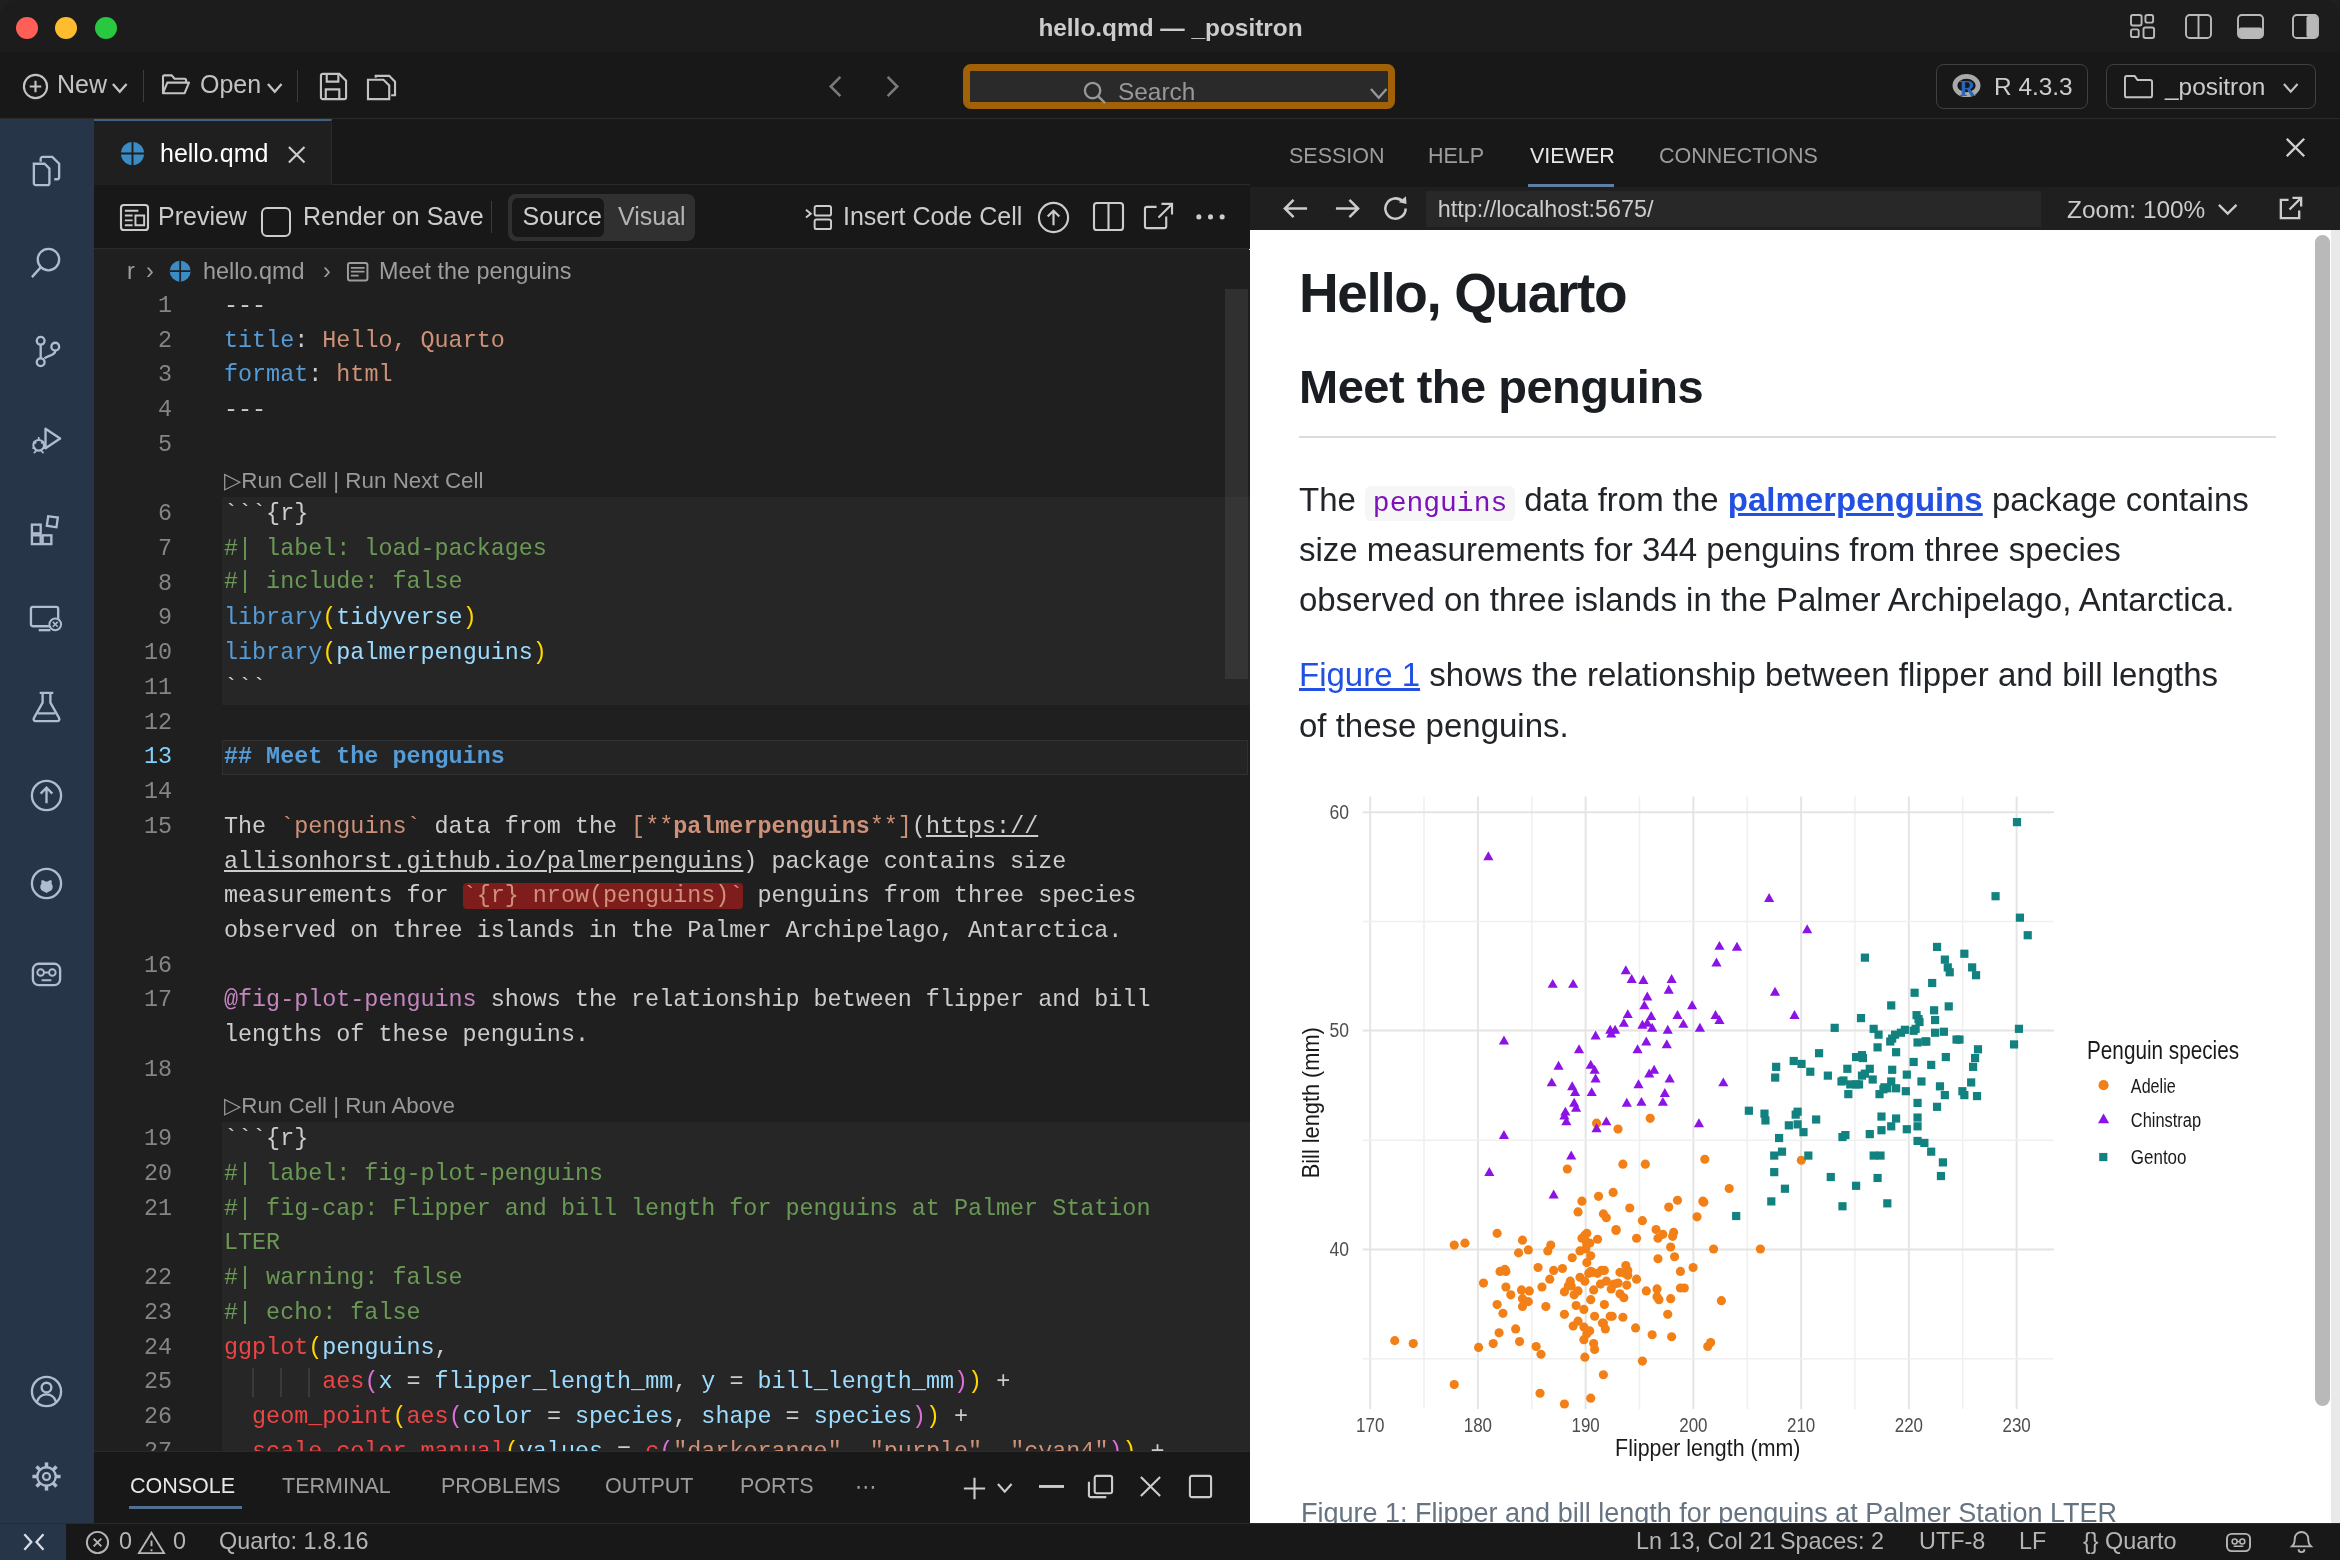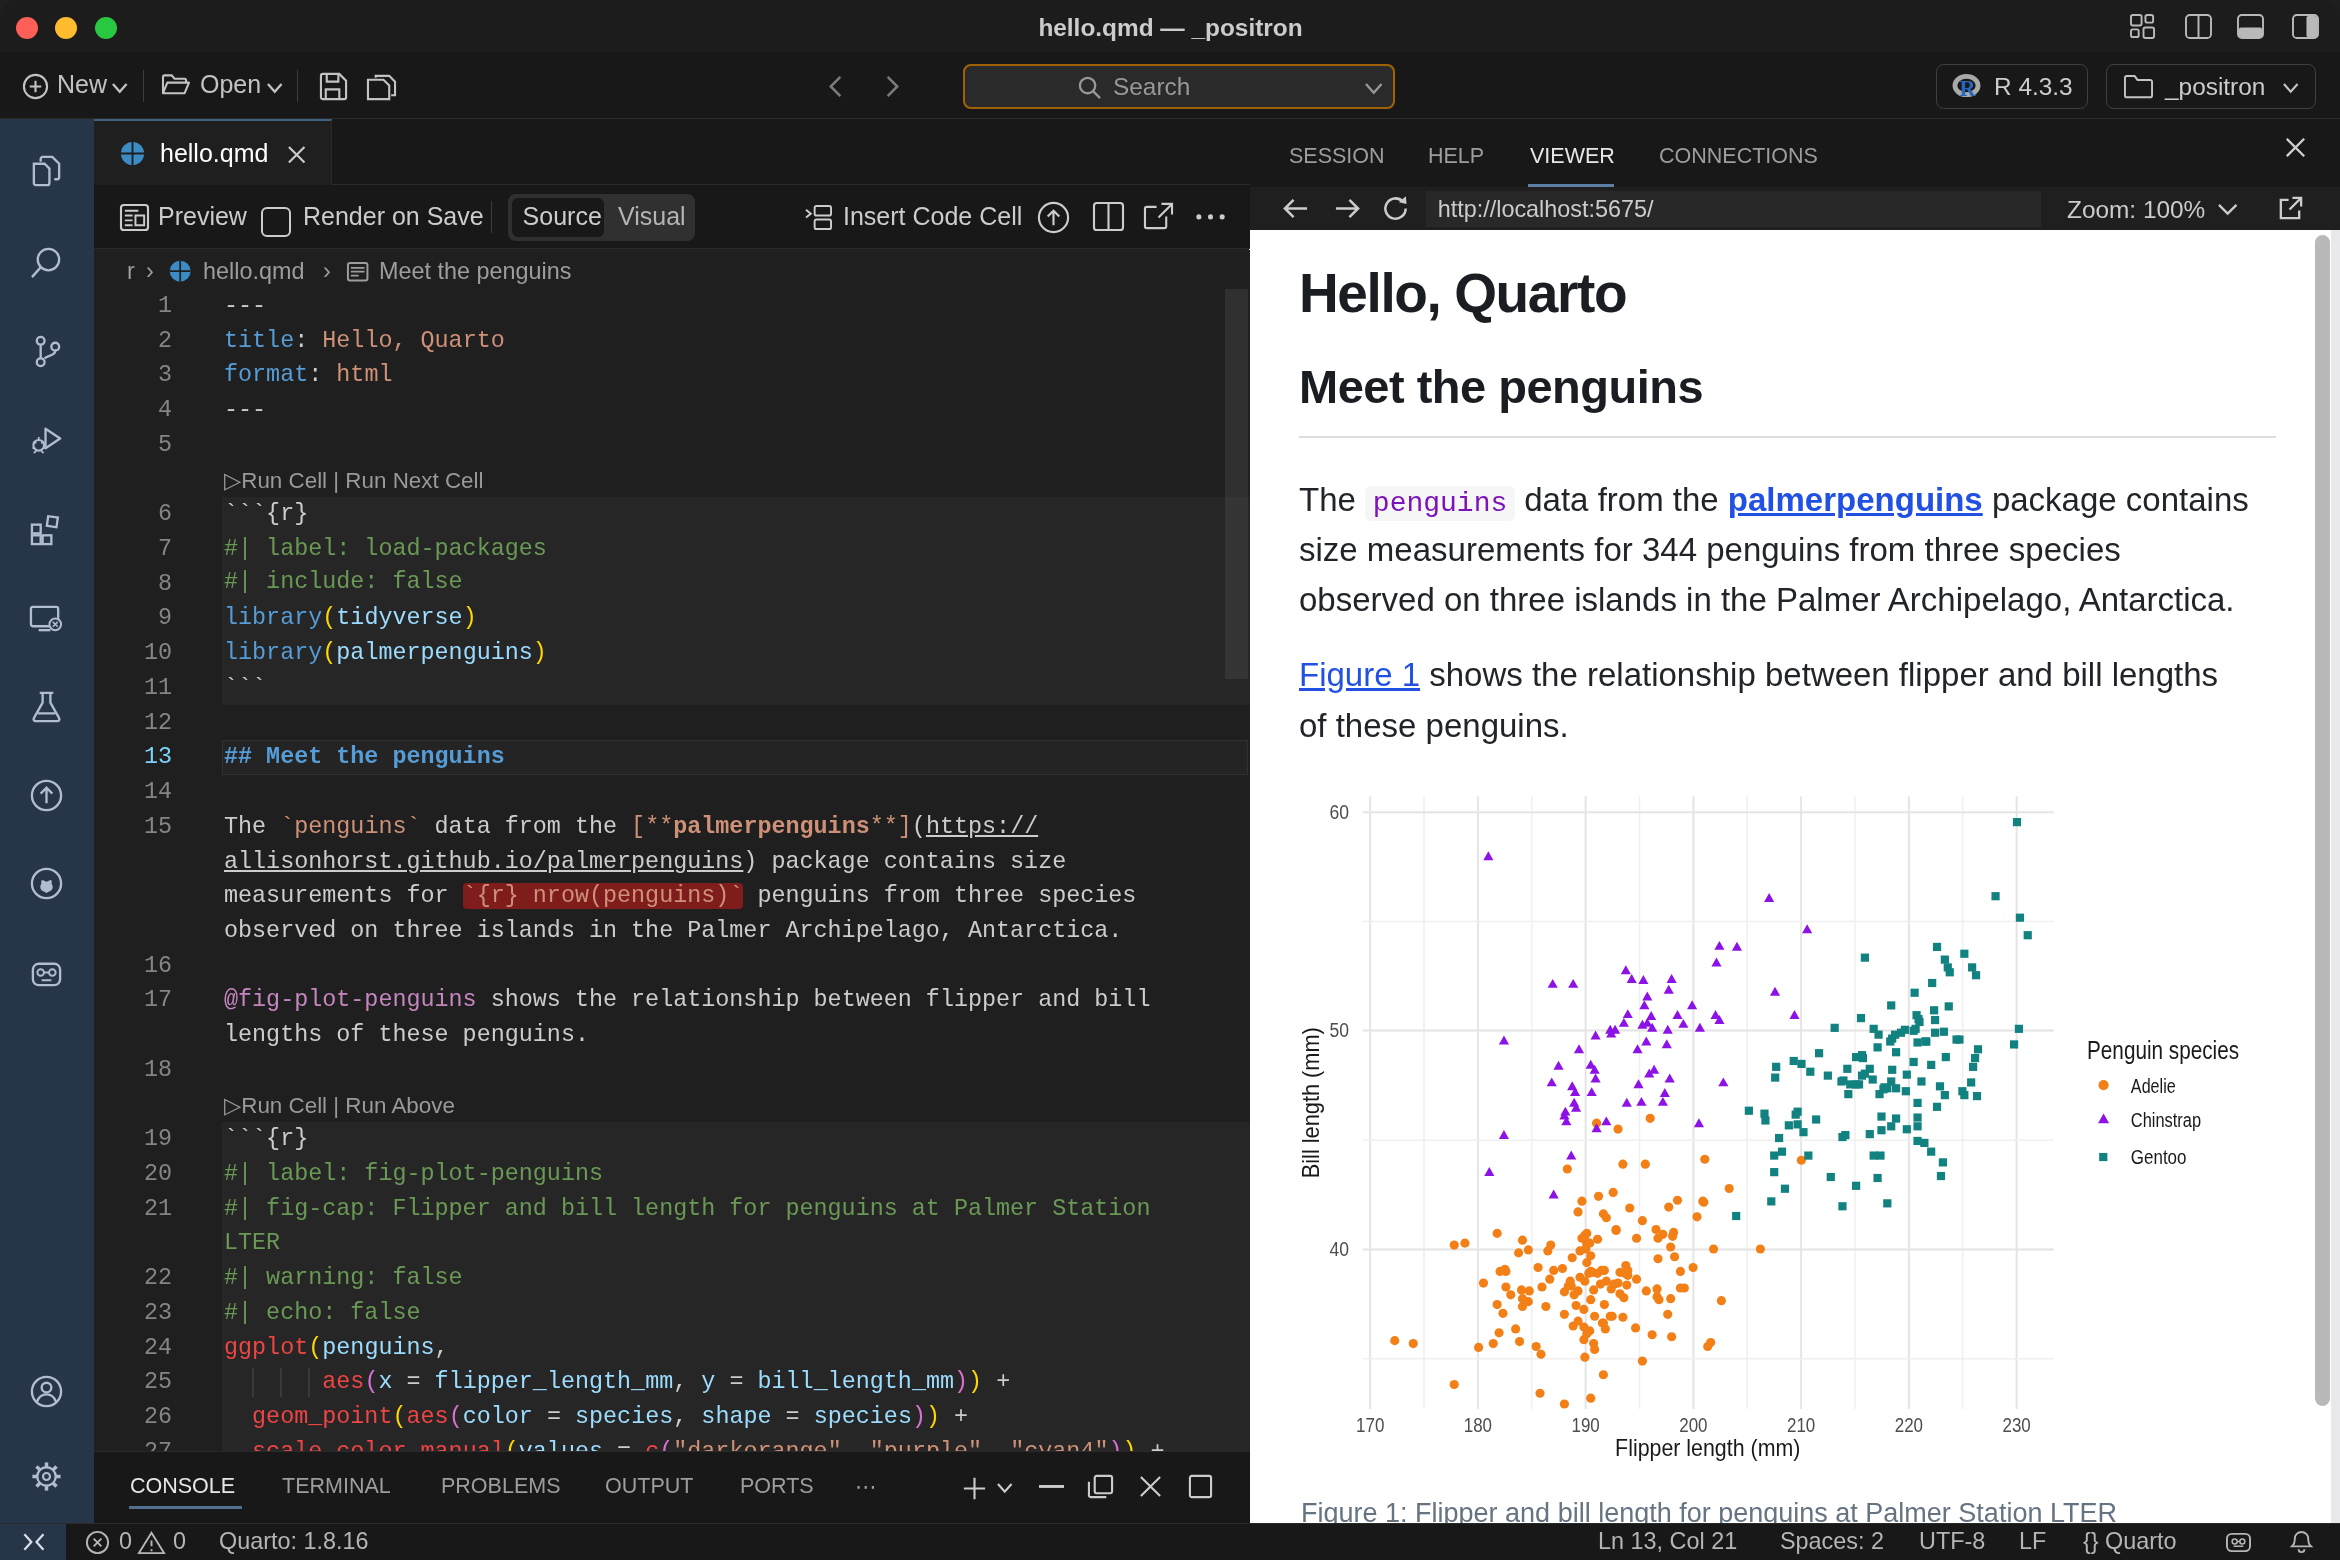--- a/index.html
+++ b/index.html
@@ -9,21 +9,21 @@
 #titlebar { position:absolute; left:0; top:0; width:2341px; height:52px; background:#1c1c1c; border-radius:17.6px 17.6px 0 0;}
 .tl { position:absolute; top:16.6px; width:22.4px; height:22.4px; border-radius:50%; }
 #wtitle { position:absolute; top:13.7px; left:0; width:2341px; text-align:center; color:#cccccc;
   font-size:24.4px; font-weight:bold; }
 .winbtn { position:absolute; top:13.7px; }
 
 #toolbar { position:absolute; left:0; top:52px; width:2341px; height:67px; background:#181818; border-bottom:1px solid #2a2a2a;}
 .tbtxt { color:#c3c3c3; font-size:25px; }
 .tsep { position:absolute; top:17.6px; width:1px; height:32px; background:#3c3c3c; }
 #searchbox { position:absolute; left:963px; top:11.7px; width:432px; height:45px; background:#2a2a2a;
-  border:2px solid #a16207; border-radius:7.8px; color:#989898; font-size:24.4px; }
+  border:7px solid #a16207; border-radius:7.8px; color:#989898; font-size:24.4px; }
 .rbtn { position:absolute; top:11.7px; height:45px; border:1px solid #404040; border-radius:7.8px; color:#cccccc; font-size:24.4px; }
 
 #actbar { position:absolute; left:0; top:119px; width:94px; height:1404px; background:#273548; }
 .aicon { position:absolute; left:29px; }
 
 #tabbar { position:absolute; left:94px; top:119px; width:1156px; height:66px; background:#181818; border-bottom:1px solid #2a2a2a;}
 #tab1 { position:absolute; left:0; top:0; width:238px; height:66px; background:#1f1f1f;
   border-top:2.4px solid #41607f; border-right:1px solid #2a2a2a; color:#ffffff; font-size:25px; }
 #edtoolbar { position:absolute; left:94px; top:185px; width:1156px; height:64px; background:#181818; border-bottom:1px solid #2a2a2a; color:#cccccc; font-size:25px;}
 #breadcrumb { position:absolute; left:94px; top:250px; width:1156px; height:43px; background:#1f1f1f; color:#9d9d9d; font-size:23.4px; }
@@ -846,21 +846,21 @@
       <circle cx="14" cy="14" r="11" stroke="#b5b5b5" stroke-width="2" fill="none"></circle>
       <path d="M10 10l8 8m0-8l-8 8" stroke="#b5b5b5" stroke-width="2"></path>
     </svg>
   <span class="abs" style="left:119px;top:3.9px">0</span>
   <svg class="abs" style="left:137px;top:4.9px" width="29" height="27" viewBox="0 0 30 28">
       <path d="M15 4L2 25h26L15 4z" stroke="#b5b5b5" stroke-width="2" fill="none"></path>
       <path d="M15 12v6m0 3v2" stroke="#b5b5b5" stroke-width="2"></path>
     </svg>
   <span class="abs" style="left:173px;top:3.9px">0</span>
   <span class="abs" style="left:219px;top:3.9px">Quarto: 1.8.16</span>
-  <span class="abs" style="left:1598px;top:3.9px">Ln 13, Col 21</span>
+  <span class="abs" style="left:1636px;top:3.9px">Ln 13, Col 21</span>
   <span class="abs" style="left:1780px;top:3.9px">Spaces: 2</span>
   <span class="abs" style="left:1919px;top:3.9px">UTF-8</span>
   <span class="abs" style="left:2019px;top:3.9px">LF</span>
   <span class="abs" style="left:2083px;top:3.9px">{} Quarto</span>
   <svg class="abs" style="left:2225px;top:5.9px" width="27" height="25" viewBox="0 0 28 26">
       <rect x="2" y="4" width="24" height="18" rx="5" stroke="#b5b5b5" stroke-width="2" fill="none"></rect>
       <circle cx="10" cy="12" r="2.6" stroke="#b5b5b5" stroke-width="1.6" fill="none"></circle>
       <circle cx="18" cy="12" r="2.6" stroke="#b5b5b5" stroke-width="1.6" fill="none"></circle>
       <path d="M12.6 12h2.8M9 17h10" stroke="#b5b5b5" stroke-width="1.6"></path>
     </svg>

